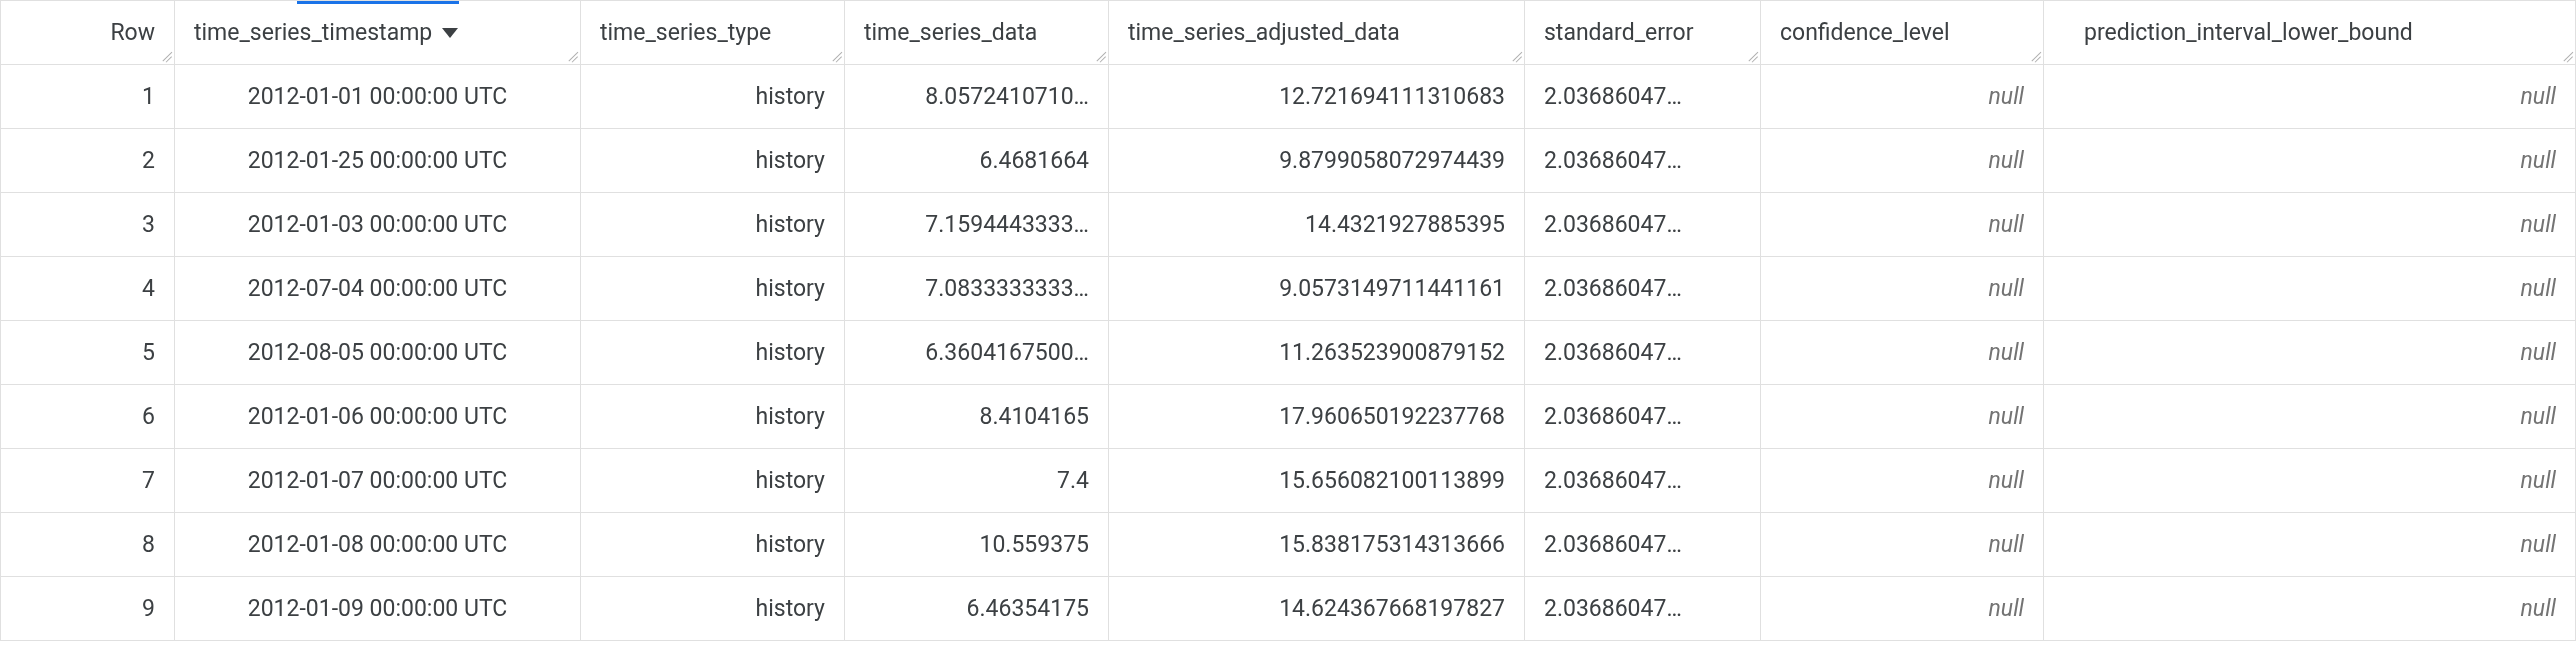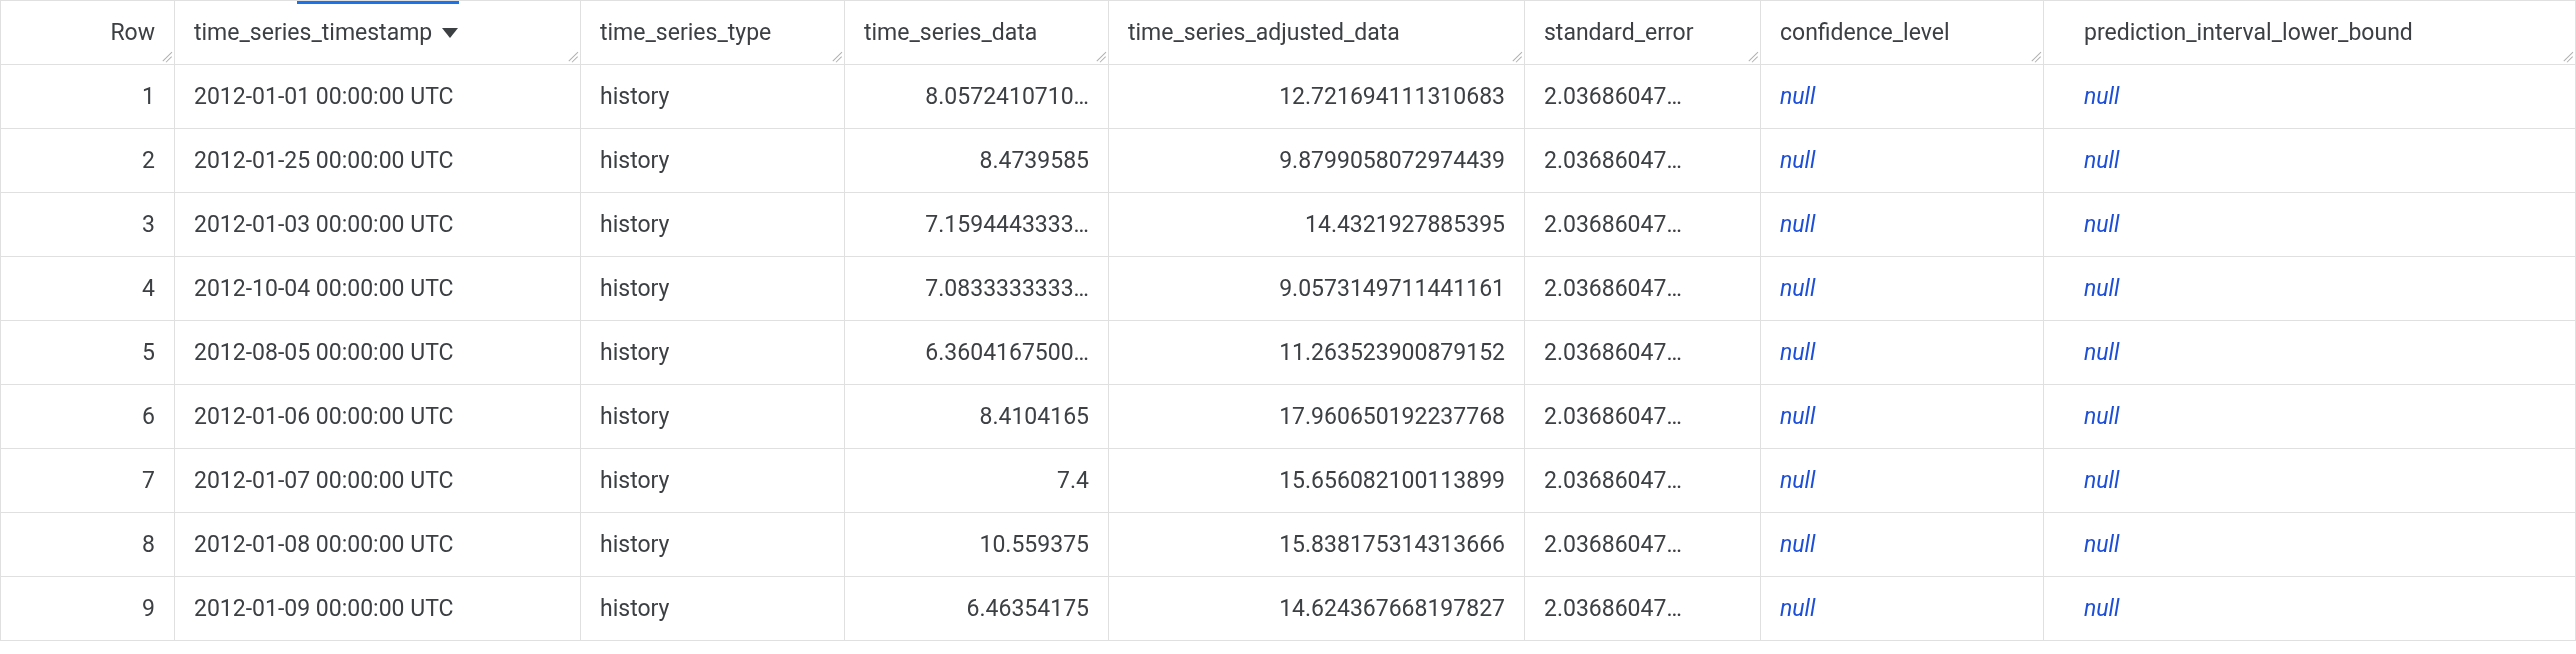--- a/index.html
+++ b/index.html
@@ -48,33 +48,33 @@
     .th.active-tab::before {
       content: "";
       position: absolute;
       top: -0.9px;
       left: 30%;
       right: 30%;
       height: 3.8px;
       background: #1a73e8;
     }
     .col-row-idx { width: 174px; text-align: right; }
-    .col-ts { width: 406px; }
-    .col-type { width: 264px; }
+    .col-ts { width: 406px; text-align: center; }
+    .col-type { width: 264px; text-align: right; }
     .col-data { width: 264px; }
     .col-adj { width: 416px; }
     .col-err { width: 236px; }
     .col-conf { width: 283px; }
     .col-pred { width: auto; padding-left: 40px; }
     .td.num { text-align: right; }
     .td.idx { text-align: right; }
     .null {
       font-style: italic;
-      color: #1d4ed8;
-      text-align: left;
+      color: #737373;
+      text-align: right;
       display: block;
     }
     .sort-icon {
       display: inline-block;
       margin-left: 9.4px;
       width: 0;
       height: 0;
       border-left: 8.5px solid transparent;
       border-right: 8.5px solid transparent;
       border-top: 10.4px solid #3c4043;
@@ -182,21 +182,21 @@
           <span class="null">null</span>
         </div>
         <div class="td col-pred num">
           <span class="null">null</span>
         </div>
       </div>
       <div class="tr">
         <div class="td col-row-idx idx num">2</div>
         <div class="td col-ts">2012-01-25 00:00:00 UTC</div>
         <div class="td col-type">history</div>
-        <div class="td col-data num">8.4739585</div>
+        <div class="td col-data num">6.4681664</div>
         <div class="td col-adj num">9.8799058072974439</div>
         <div class="td col-err">2.03686047…</div>
         <div class="td col-conf num">
           <span class="null">null</span>
         </div>
         <div class="td col-pred num">
           <span class="null">null</span>
         </div>
       </div>
       <div class="tr">
@@ -208,21 +208,21 @@
         <div class="td col-err">2.03686047…</div>
         <div class="td col-conf num">
           <span class="null">null</span>
         </div>
         <div class="td col-pred num">
           <span class="null">null</span>
         </div>
       </div>
       <div class="tr">
         <div class="td col-row-idx idx num">4</div>
-        <div class="td col-ts">2012-10-04 00:00:00 UTC</div>
+        <div class="td col-ts">2012-07-04 00:00:00 UTC</div>
         <div class="td col-type">history</div>
         <div class="td col-data num">7.0833333333…</div>
         <div class="td col-adj num">9.0573149711441161</div>
         <div class="td col-err">2.03686047…</div>
         <div class="td col-conf num">
           <span class="null">null</span>
         </div>
         <div class="td col-pred num">
           <span class="null">null</span>
         </div>

